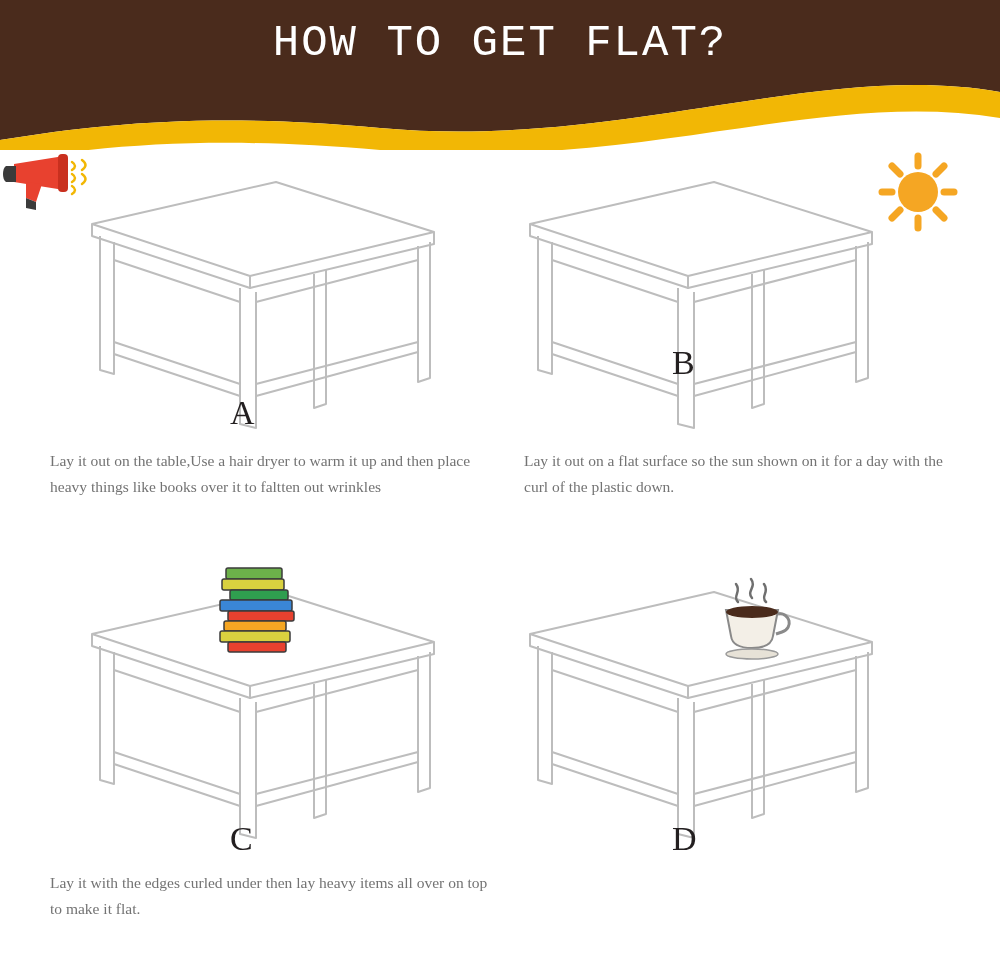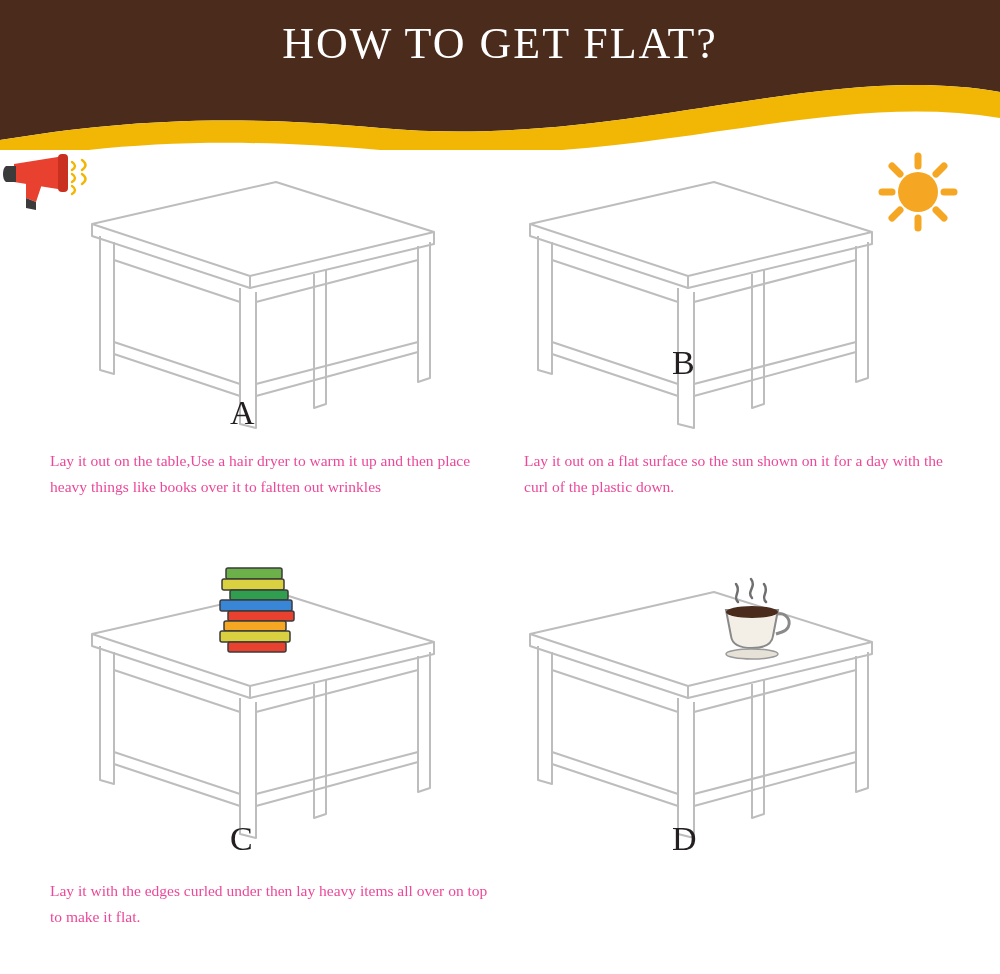--- a/index.html
+++ b/index.html
@@ -28,21 +28,21 @@
     width: 1000px;
     height: 150px;
   }
   .header-title {
     position: absolute;
     top: 18px;
     left: 0;
     width: 1000px;
     text-align: center;
     color: #ffffff;
-    font-family: Liberation Serif, serif;
+    font-family: Liberation Mono, monospace;
     font-size: 44px;
     letter-spacing: 2px;
     font-weight: 400;
     z-index: 3;
     white-space: nowrap;
   }
 
   
   .panels {
     position: relative;
@@ -77,26 +77,26 @@
   .letter-b { left: 172px; top: 190px; }
   .letter-c { left: 216px; top: 256px; }
   .letter-d { left: 172px; top: 256px; }
 
   .caption {
     position: absolute;
     left: 36px;
     width: 446px;
     font-family: "Liberation Serif", serif;
     font-size: 15.5px;
-    color: #ec4899;
+    color: #737373;
     line-height: 1.65;
   }
   .cap-a { top: 292px; }
   .cap-b { top: 292px; left: 24px; }
-  .cap-c { top: 312px; }
+  .cap-c { top: 304px; }
   .cap-d { top: 305px; left: 24px; }
 
   .icon-wrap {
     position: absolute;
   }
   .icon-dryer { left: -12px; top: -10px; }
   .icon-sun   { left: 368px; top: -14px; }
   .icon-books { left: 190px; top: -10px; }
   .icon-cup   { left: 200px; top: 10px; }
 </style>

